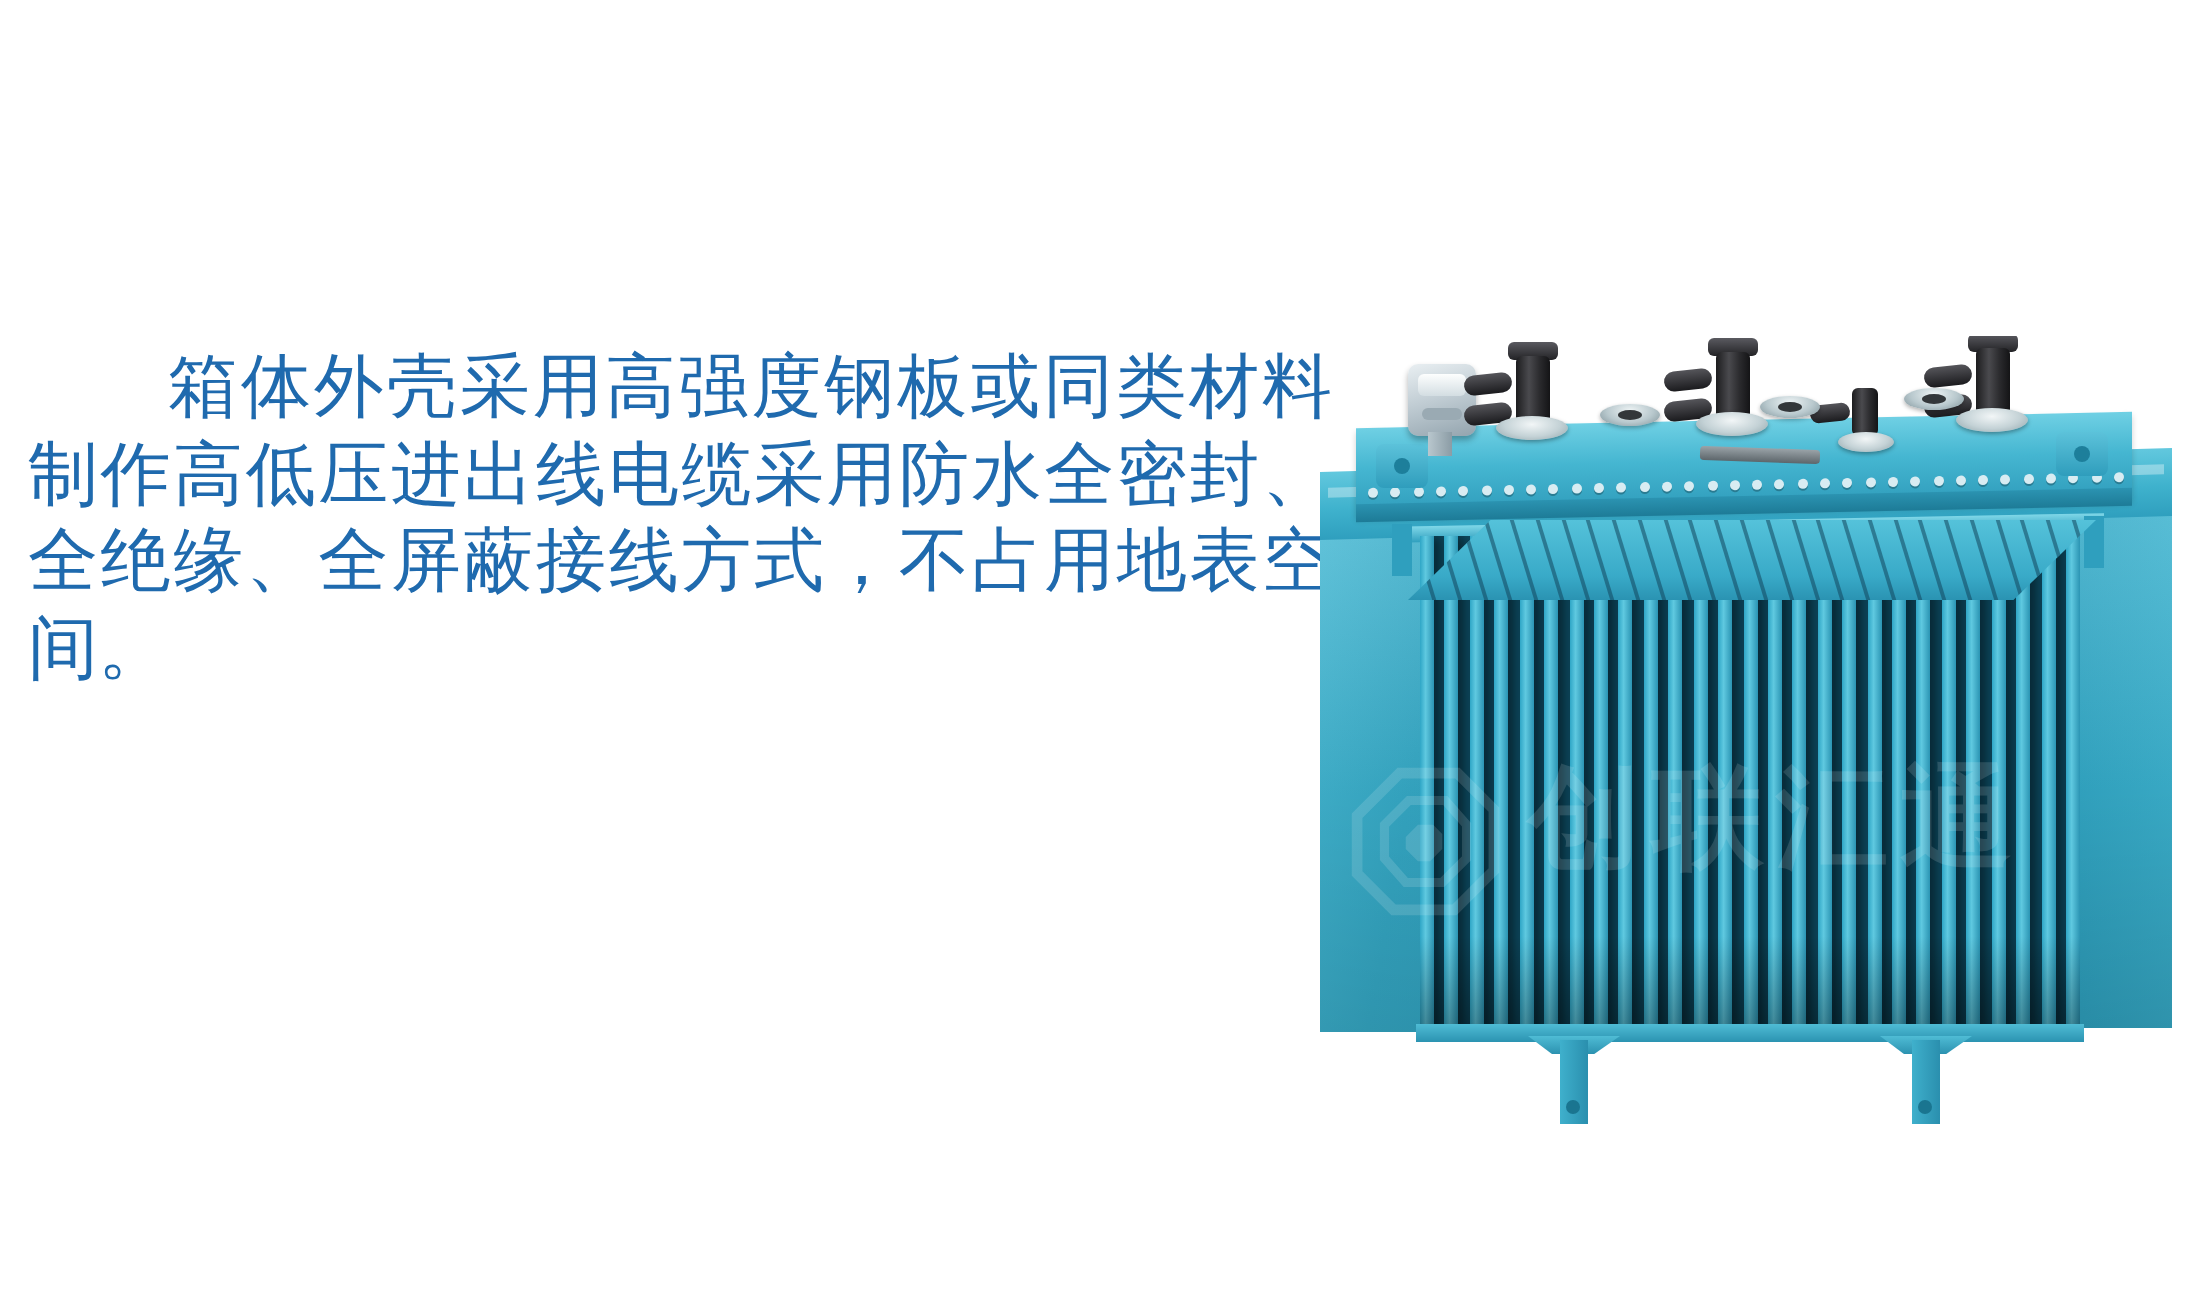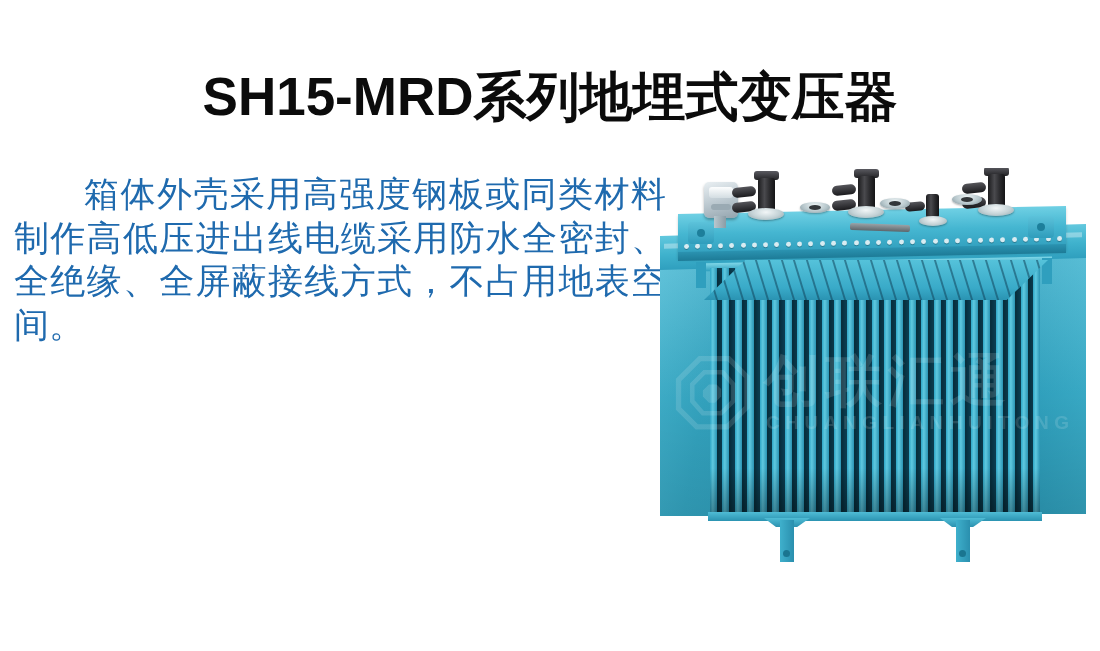--- a/index.html
+++ b/index.html
@@ -186,41 +186,40 @@
     background:linear-gradient(90deg,#b9c7ce,#8b9ca5);}
 
   
   .linkbar{
     position:absolute;left:198px;top:56px;width:60px;height:7px;border-radius:2px;
     background:linear-gradient(180deg,#9aa3a8,#5d666b);transform:rotate(2deg);
   }
 
   
   .watermark{
-    position:absolute;left:20px;top:180px;width:420px;height:96px;
+    position:absolute;left:20px;top:208px;width:420px;height:96px;
     opacity:.13;pointer-events:none;text-align:right;
   }
   .wm-logo{position:absolute;left:0;top:6px;width:80px;height:76px;}
   .wm-cn{
     position:absolute;left:92px;top:2px;
     font-size:56px;line-height:62px;font-weight:bold;color:#ffffff;
     letter-spacing:6px;white-space:nowrap;
   }
   .wm-en{
     position:absolute;left:94px;top:64px;
     font-size:19px;line-height:22px;font-weight:bold;color:#ffffff;
     letter-spacing:5.5px;white-space:nowrap;
   }
 </style>
 </head>
 <body>
 
 <div class="page">
 
-  <div class="title">SH15-MRD系列地埋式变压器</div>
 
   <div class="copy">
     <p>箱体外壳采用高强度钢板或同类材料制作高低压进出线电缆采用防水全密封、全绝缘、全屏蔽接线方式，不占用地表空间。</p>
   </div>
 
   <div class="photo">
 
     <div class="tank-left"></div>
     <div class="tank-right"></div>
     <div class="tank-top"></div>
@@ -377,17 +376,16 @@
     <div class="foot-plate" style="left:288px;"></div>
     <div class="foot" style="left:304px;"></div>
 
     <div class="watermark">
       <svg class="wm-logo" viewBox="0 0 100 100">
         <path d="M72 6 H34 L6 34 V72 L30 96 H70 L96 70 V30 Z" fill="none" stroke="#ffffff" stroke-width="7"></path>
         <path d="M64 24 H40 L24 40 V62 L38 78 H62 L78 62 V40 Z" fill="none" stroke="#ffffff" stroke-width="6"></path>
         <path d="M56 40 H46 L38 48 V56 L46 64 H54 L62 56 V46 Z" fill="#ffffff"></path>
       </svg>
       <div class="wm-cn">创联汇通</div>
-      <div class="wm-en">CHUANGLIANHUITONG</div>
     </div>
 
   </div>
 </div>
 
 </body></html>

